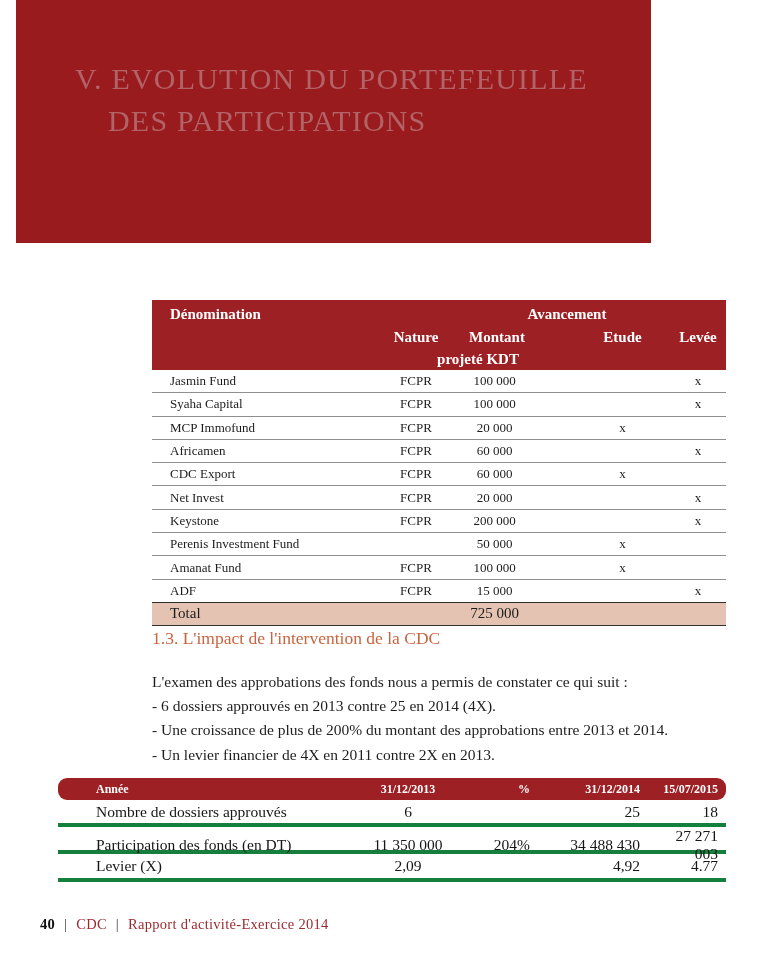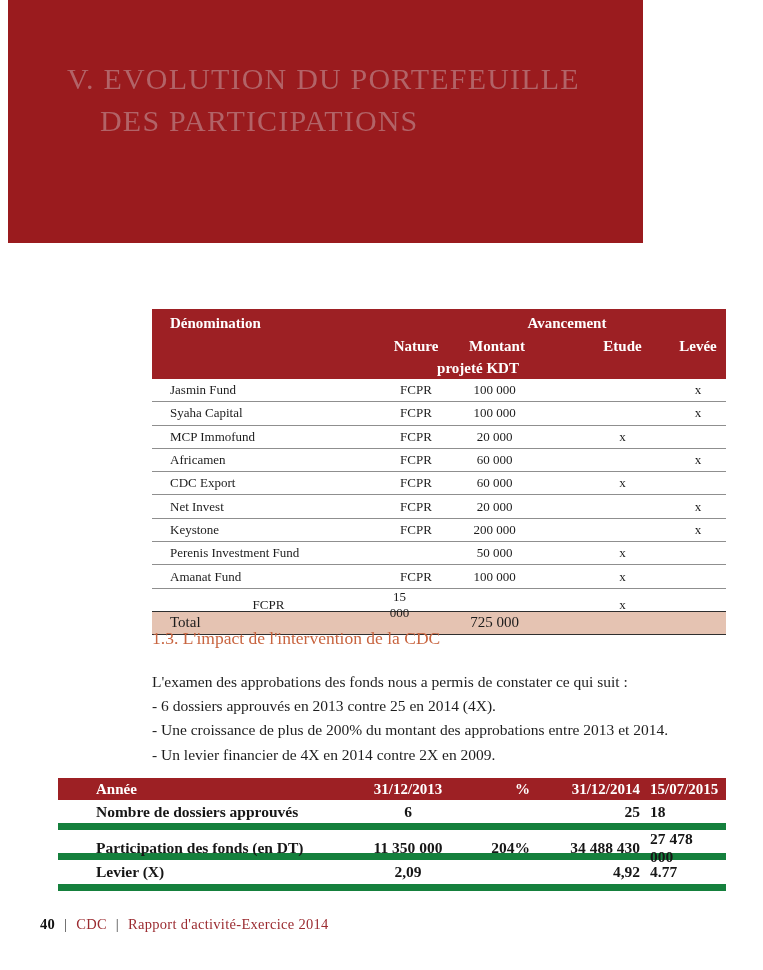--- a/index.html
+++ b/index.html
@@ -3,29 +3,29 @@
 <meta charset="utf-8">
 <style>
   html, body { margin:0; padding:0; }
   body {
     width:763px; height:970px; position:relative; background:#ffffff;
     font-family:"Liberation Serif","DejaVu Serif",serif; overflow:hidden;
     color:var(--text-dark,#1c1c1c);
   }
 
   
-  .band { position:absolute; top:0; left:8px; width:635px; height:243px;
+  .band { position:absolute; top:0; left:16px; width:635px; height:243px;
           background:var(--band-red,#9a1b1e); }
   .band-title { position:absolute; left:59px; top:58px;
     color:var(--title-rose,#b26367); font-size:30px; letter-spacing:1.2px;
     line-height:42px; font-weight:400; }
   .band-title .line2 { padding-left:33px; }
 
   
-  .t1 { position:absolute; left:152px; top:309px; width:574px; }
+  .t1 { position:absolute; left:152px; top:300px; width:574px; }
   .t1-header { position:relative; height:70px; background:var(--header-red,#9d2024);
     color:#ffffff; font-weight:bold; font-size:15px; }
   .t1-header span { position:absolute; display:block; }
   .h-denom   { left:18px;  top:6px; }
   .h-avanc   { left:295px; top:6px;  width:240px; text-align:center; }
   .h-nature  { left:233px; top:29px; width:62px;  text-align:center; }
   .h-mont1   { left:295px; top:29px; width:100px; text-align:center; }
   .h-etude   { left:423px; top:29px; width:95px;  text-align:center; }
   .h-levee   { left:518px; top:29px; width:56px;  text-align:center; }
   .h-mont2   { left:276px; top:51px; width:100px; text-align:center; }
@@ -46,29 +46,29 @@
   
   .section-heading { position:absolute; left:152px; top:628px; font-size:17.5px;
     color:var(--section-orange,#c8643f); }
   .body-text { position:absolute; left:152px; top:670px; width:580px;
     font-size:15.5px; line-height:24.2px; color:#1e1e1e; }
 
   
   .t2 { position:absolute; left:58px; top:778px; width:668px; color:#161616; }
   .t2-header { display:grid; grid-template-columns:300px 110px 72px 110px 76px;
     height:22px; background:var(--header-red,#9d2024); color:#ffffff;
-    font-weight:bold; font-size:15px; align-items:center; }
+    font-weight:bold; font-size:12px; align-items:center;border-radius:9px; }
   .t2-row { display:grid; grid-template-columns:300px 110px 72px 110px 76px;
-    height:23.2px; align-items:center; border-bottom:7px solid #15803d;
-    font-size:15.5px;font-weight:bold; }
+    height:23.2px; align-items:center; border-bottom:4px solid #15803d;
+    font-size:15.5px; }
   .h1, .d1 { padding-left:38px; }
   .h2, .d2 { text-align:center; padding-right:10px; }
   .h3, .d3 { text-align:right; padding-right:10px; }
   .h4, .d4 { text-align:right; padding-right:10px; }
-  .h5, .d5 { text-align:left; padding-right:8px; }
+  .h5, .d5 { text-align:right; padding-right:8px; }
 
   
   .footer { position:absolute; left:40px; top:916px; font-size:14.5px;
     letter-spacing:0.3px; }
   .footer .pg  { font-weight:bold; color:#111111; }
   .footer .sep { color:#3c3c3c; padding:0 5px; }
   .footer .red { color:var(--footer-red,#9b2b30); }
 </style>
 </head>
 <body>
@@ -148,41 +148,42 @@
         <div class="c5"></div>
       </div>
       <div class="t1-row">
         <div class="c1">Amanat Fund</div>
         <div class="c2">FCPR</div>
         <div class="c3">100 000</div>
         <div class="c4">x</div>
         <div class="c5"></div>
       </div>
       <div class="t1-row">
+        <div class="c1">ADF</div>
         <div class="c2">FCPR</div>
         <div class="c3">15 000</div>
         <div class="c4"></div>
         <div class="c5">x</div>
       </div>
     </div>
   <div class="t1-total">
     <div class="c1">Total</div>
     <div class="c2"></div>
     <div class="c3">725 000</div>
     <div class="c4"></div>
     <div class="c5"></div>
   </div>
 </div>
 
 <div class="section-heading">1.3. L'impact de l'intervention de la CDC</div>
 <div class="body-text">
   <div>L'examen des approbations des fonds nous a permis de constater ce qui suit :</div>
   <div>- 6 dossiers approuvés en 2013 contre 25 en 2014 (4X).</div>
   <div>- Une croissance de plus de 200% du montant des approbations entre 2013 et 2014.</div>
-  <div>- Un levier financier de 4X en 2014 contre 2X en 2009.</div>
+  <div>- Un levier financier de 4X en 2011 contre 2X en 2013.</div>
 </div>
 
 <div class="t2">
   <div class="t2-header">
     <div class="h1">Année</div>
     <div class="h2">31/12/2013</div>
     <div class="h3">%</div>
     <div class="h4">31/12/2014</div>
     <div class="h5">15/07/2015</div>
   </div>
@@ -192,21 +193,21 @@
         <div class="d2">6</div>
         <div class="d3"></div>
         <div class="d4">25</div>
         <div class="d5">18</div>
       </div>
       <div class="t2-row">
         <div class="d1">Participation des fonds (en DT)</div>
         <div class="d2">11 350 000</div>
         <div class="d3">204%</div>
         <div class="d4">34 488 430</div>
-        <div class="d5">27 478 000</div>
+        <div class="d5">27 271 003</div>
       </div>
       <div class="t2-row">
         <div class="d1">Levier (X)</div>
         <div class="d2">2,09</div>
         <div class="d3"></div>
         <div class="d4">4,92</div>
         <div class="d5">4.77</div>
       </div>
     </div>
 </div>

